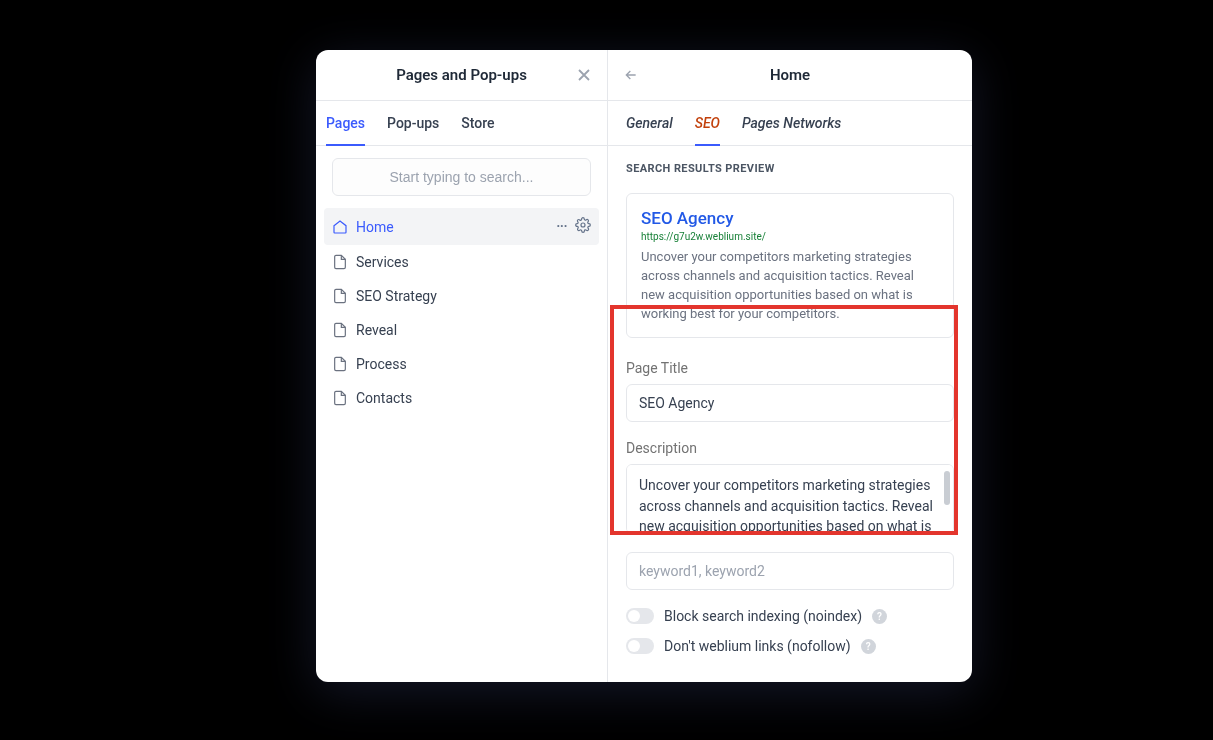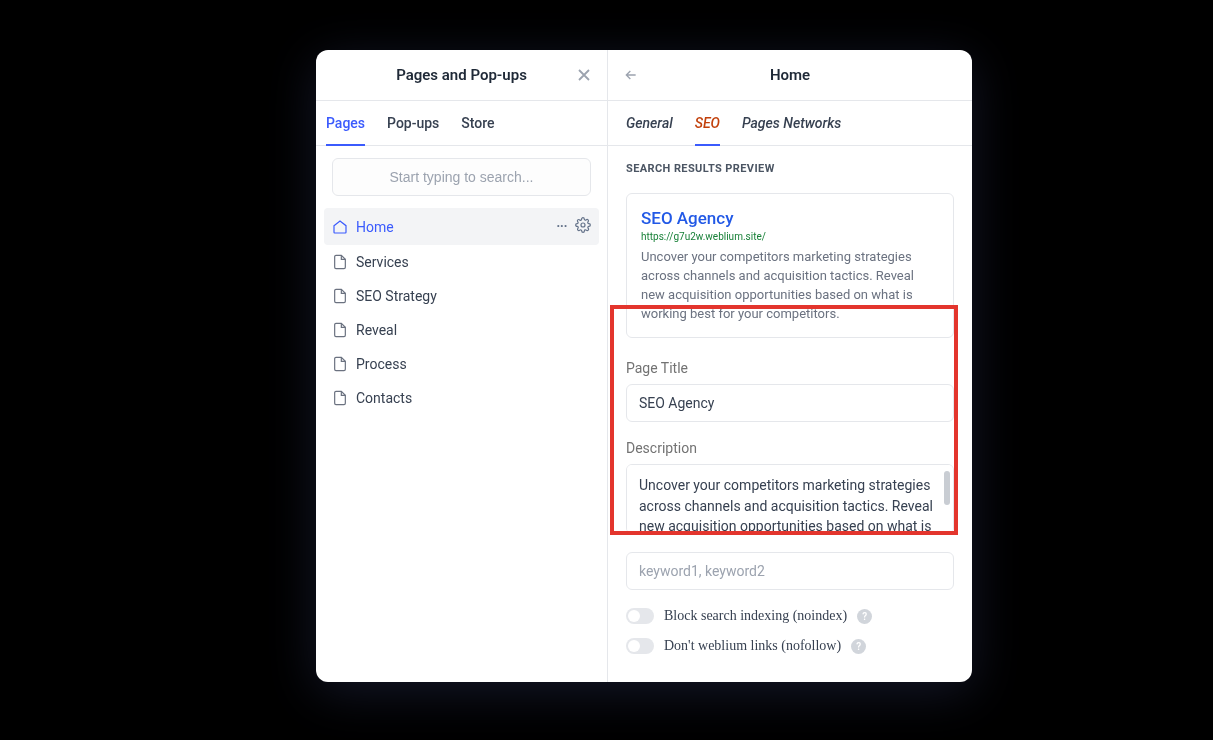--- a/index.html
+++ b/index.html
@@ -302,21 +302,20 @@
       left: 2px;
       top: 2px;
       width: 12px;
       height: 12px;
       background: #fff;
       border-radius: 50%;
     }
     .toggle-label {
       font-size: 14px;
       color: #374151;
-      font-family: Liberation Serif, serif;
     }
     .help-icon {
       width: 15px;
       height: 15px;
       border-radius: 50%;
       background: #d1d5db;
       color: #fff;
       font-size: 10px;
       display: inline-flex;
       align-items: center;

